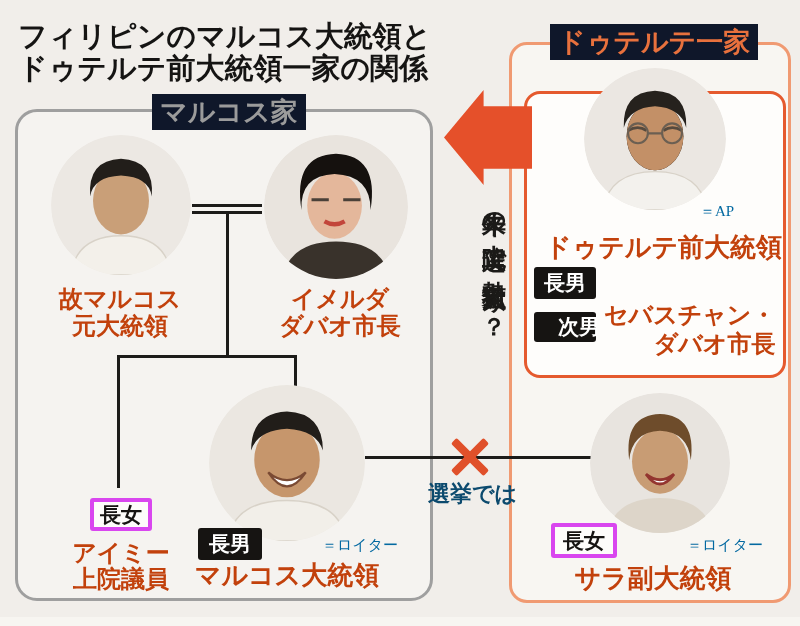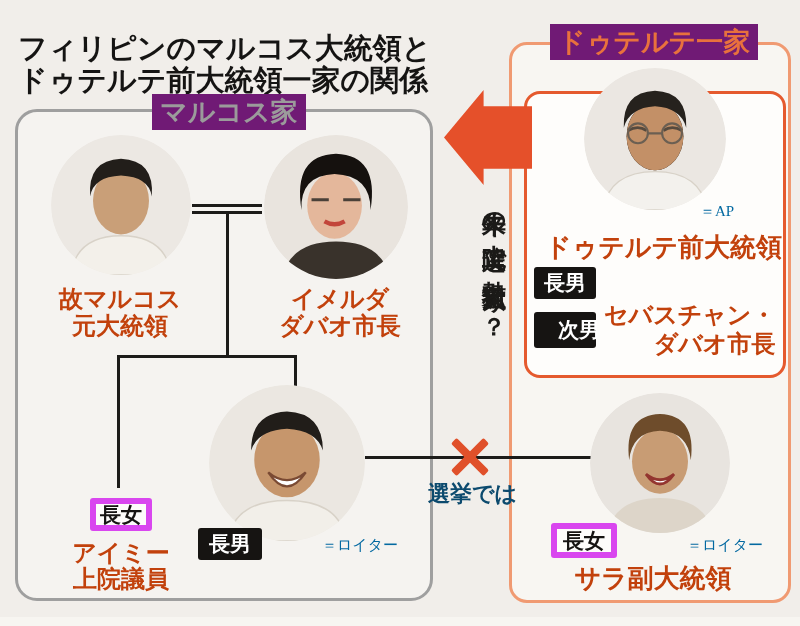--- a/index.html
+++ b/index.html
@@ -1,40 +1,40 @@
 <!DOCTYPE html>
 <html><head>
 <meta charset="utf-8">
 <style>
   html,body{margin:0;padding:0;}
   body{font-family:"Liberation Sans","DejaVu Sans",sans-serif;}
   #canvas{position:relative;width:800px;height:626px;background:#f1eeea;overflow:hidden;}
 
   
-  .title{position:absolute;left:18px;top:32px;font-size:29px;line-height:32px;
+  .title{position:absolute;left:18px;top:20px;font-size:29px;line-height:32px;
          font-weight:900;color:#151413;letter-spacing:0px;}
-  .group-label{position:absolute;font-weight:900;background:#701a75;padding:0 8px;white-space:nowrap;z-index:6;}
+  .group-label{position:absolute;font-weight:900;background:#0f172a;padding:0 8px;white-space:nowrap;z-index:6;}
   .name{position:absolute;font-weight:900;color:#c2410c;text-align:center;white-space:nowrap;z-index:6;}
   .credit{position:absolute;font-family:"Liberation Serif","DejaVu Serif",serif;
           font-size:15px;color:#0369a1;white-space:nowrap;z-index:6;text-align:right;}
 
   
   .family-box{position:absolute;box-sizing:border-box;z-index:1;}
   .marcos-box{left:15px;top:109px;width:418px;height:492px;border:3px solid #9f9f9f;
               border-radius:22px;background:#f5f3f0;}
   .duterte-outer{left:509px;top:42px;width:282px;height:561px;border:3.5px solid #f09a72;
               border-radius:18px;background:#f8f6f2;}
   .duterte-inner{left:524px;top:91px;width:262px;height:287px;border:3.5px solid #e55a2e;
               border-radius:16px;background:#fefdfb;z-index:2;}
 
   
   .badge{position:absolute;box-sizing:border-box;display:flex;align-items:center;justify-content:center;
          font-weight:900;font-size:21px;border-radius:3px;z-index:6;white-space:nowrap;}
   .badge-filled{background:#161412;color:#ffffff;}
-  .badge-outline{background:#fdfcfa;color:#161412;border:6px solid #d946ef;}
+  .badge-outline{background:#fdfcfa;color:#161412;border:4px solid #d946ef;}
 
   
   .tline{position:absolute;background:#1c1b19;z-index:3;}
 
   
   .photo{position:absolute;border-radius:50%;overflow:hidden;z-index:4;}
   .photo svg{display:block;width:100%;height:100%;}
 
   
   .big-arrow{position:absolute;left:444px;top:90px;width:88px;height:95px;background:#e5502a;z-index:5;
@@ -147,31 +147,32 @@
   </div>
 
   <div class="badge badge-outline" style="left:90px;top:498px;width:62px;height:33px;">長女</div>
   <div class="name" style="left:46px;top:540px;width:150px;font-size:24px;line-height:26px;">
     <div>アイミー</div>
     <div>上院議員</div>
   </div>
 
   <div class="badge badge-filled" style="left:198px;top:528px;width:64px;height:32px;">長男</div>
   <div class="credit" style="left:322px;top:536px;">＝ロイター</div>
+  <div class="name" style="left:187px;top:558px;width:200px;font-size:26px;">マルコス大統領</div>
 
   <div class="family-box duterte-outer"></div>
   <div class="family-box duterte-inner"></div>
   <div class="group-label" style="left:550px;top:24px;font-size:27px;color:#e8713d;">ドゥテルテ一家</div>
 
   <div class="credit" style="left:700px;top:202px;">＝AP</div>
   <div class="name" style="left:545px;top:230px;width:220px;font-size:26px;">ドゥテルテ前大統領</div>
 
   <div class="badge badge-filled" style="left:534px;top:267px;width:62px;height:32px;">長男</div>
 
-  <div class="badge badge-filled" style="left:534px;top:312px;width:62px;height:36px;padding-left:28px;">次男</div>
+  <div class="badge badge-filled" style="left:534px;top:312px;width:62px;height:30px;padding-left:28px;">次男</div>
   <div class="name" style="left:604px;top:300px;font-size:24px;line-height:29px;text-align:right;">
     <div>セバスチャン・</div>
     <div>ダバオ市長</div>
   </div>
 
   <div class="badge badge-outline" style="left:551px;top:523px;width:66px;height:35px;">長女</div>
   <div class="credit" style="left:687px;top:536px;">＝ロイター</div>
   <div class="name" style="left:543px;top:561px;width:220px;font-size:26px;">サラ副大統領</div>
 
   <div class="big-arrow"></div>

